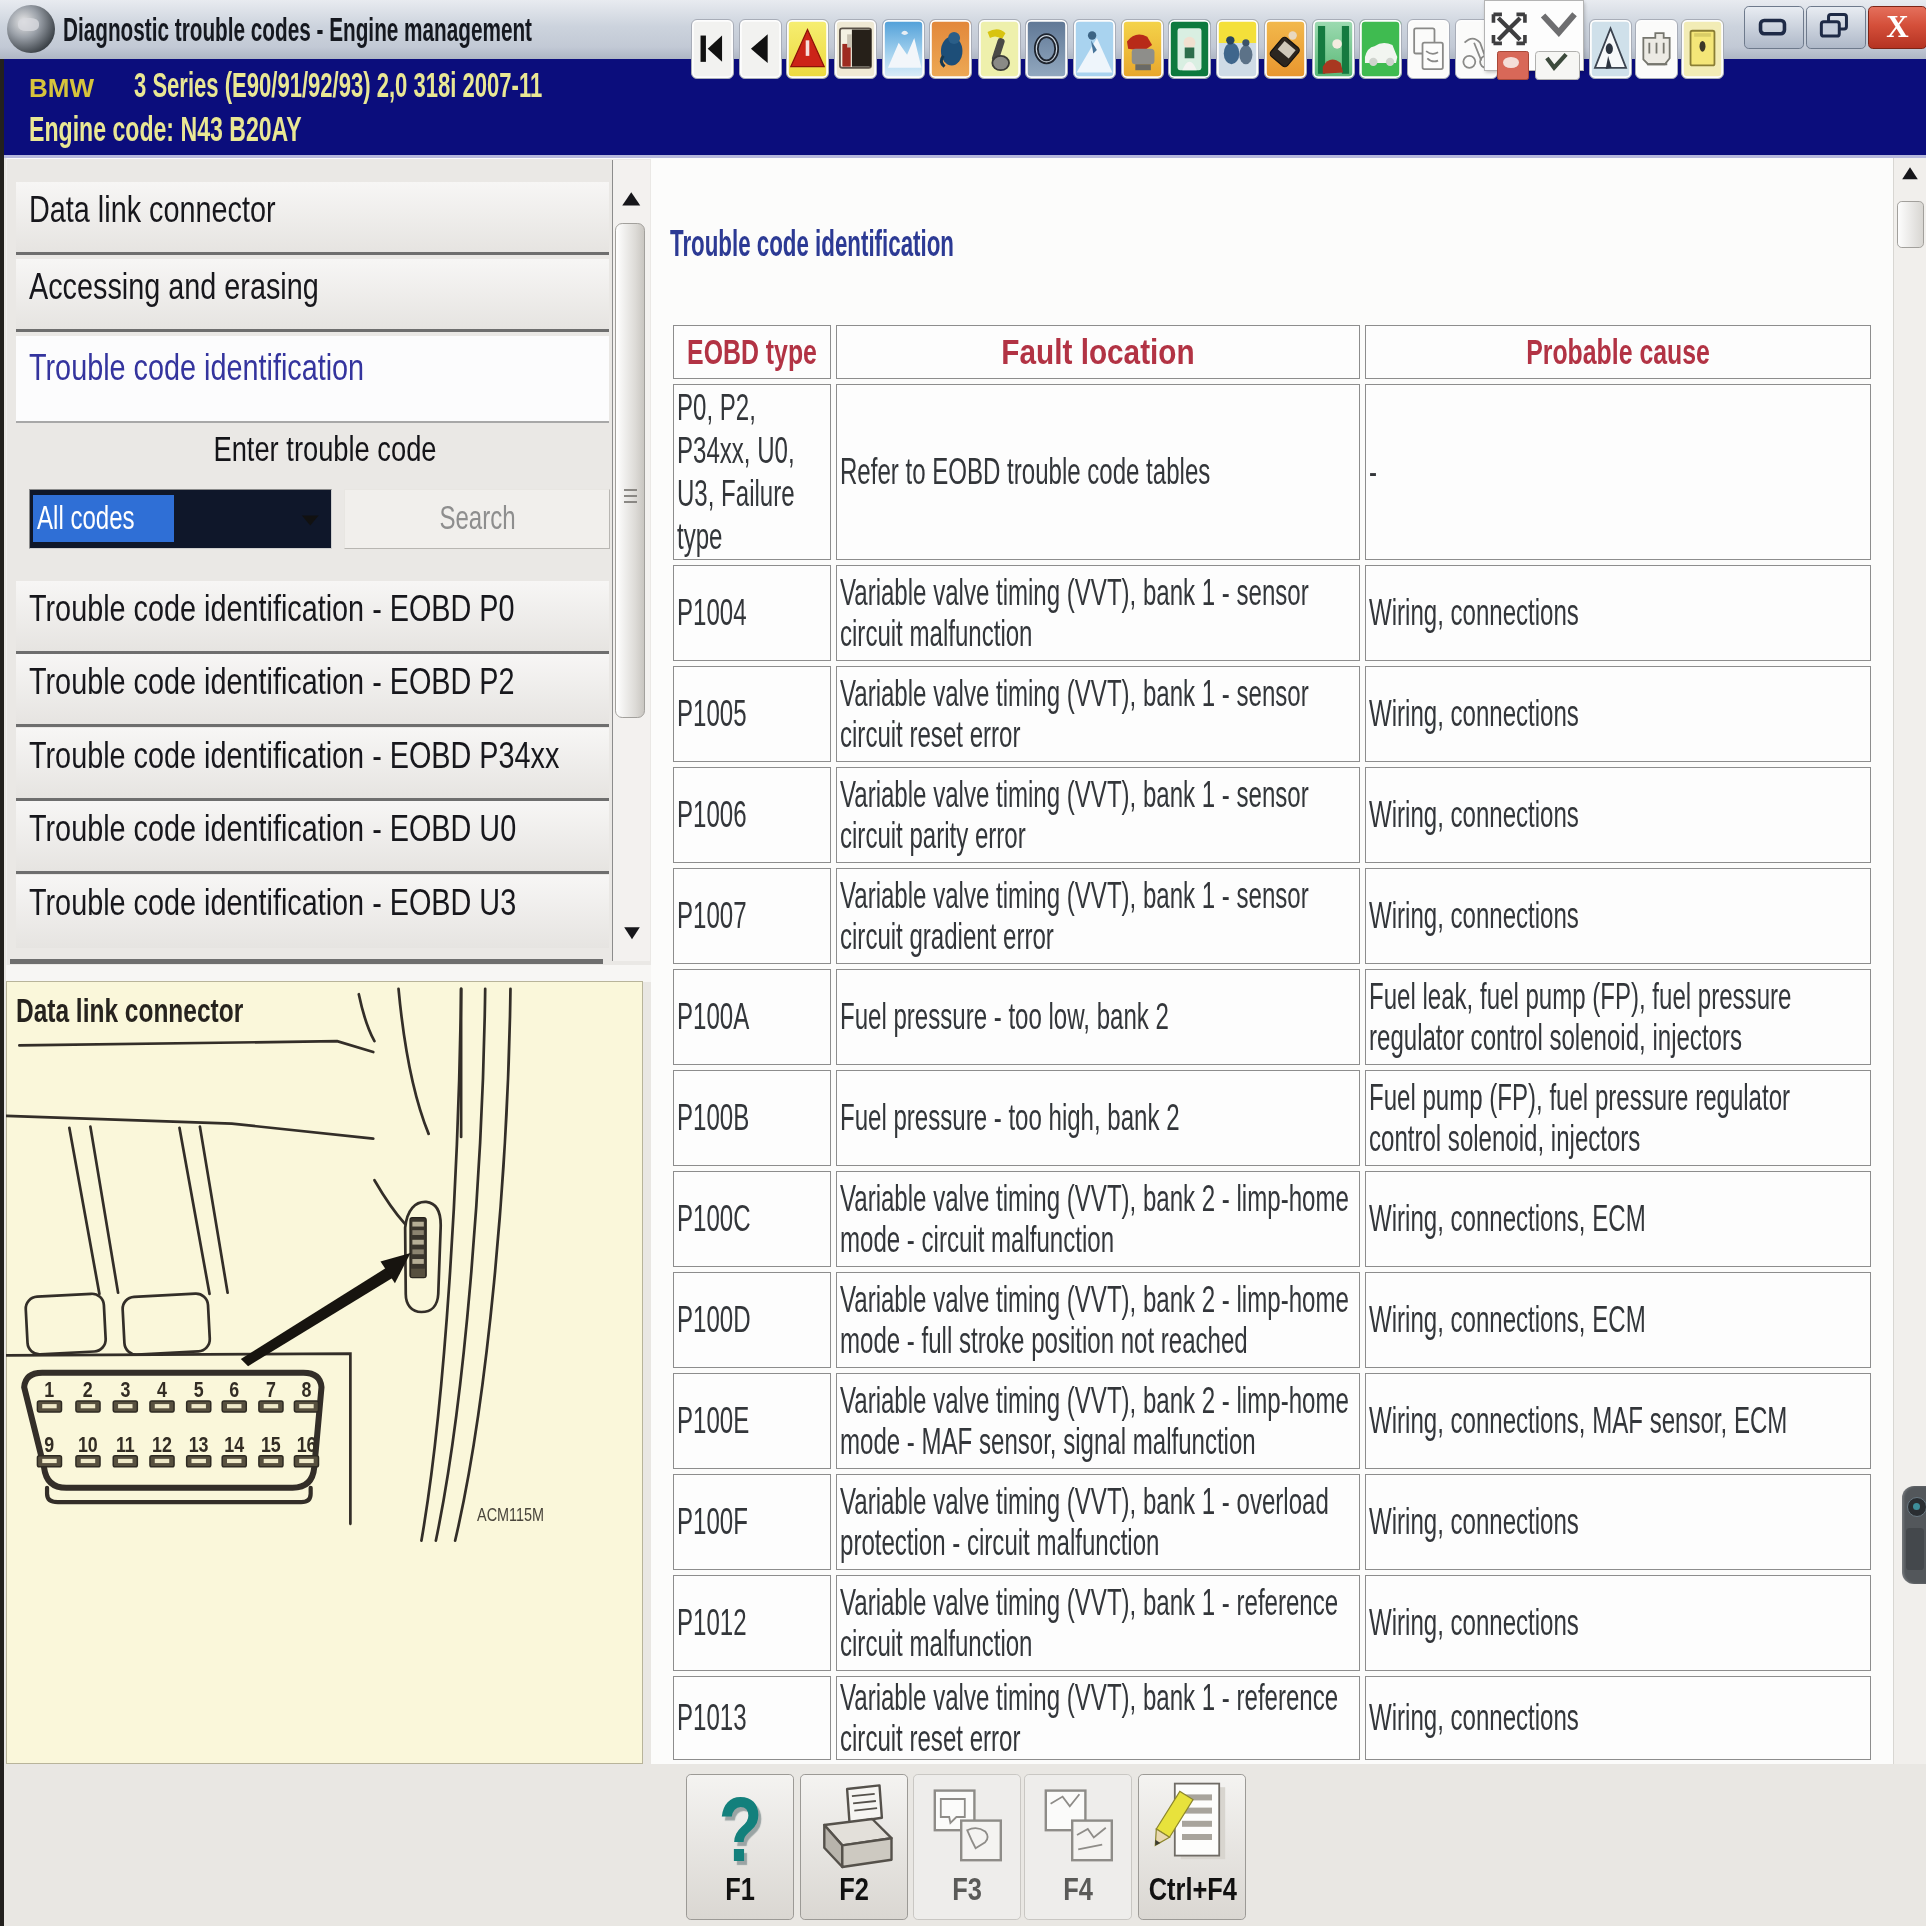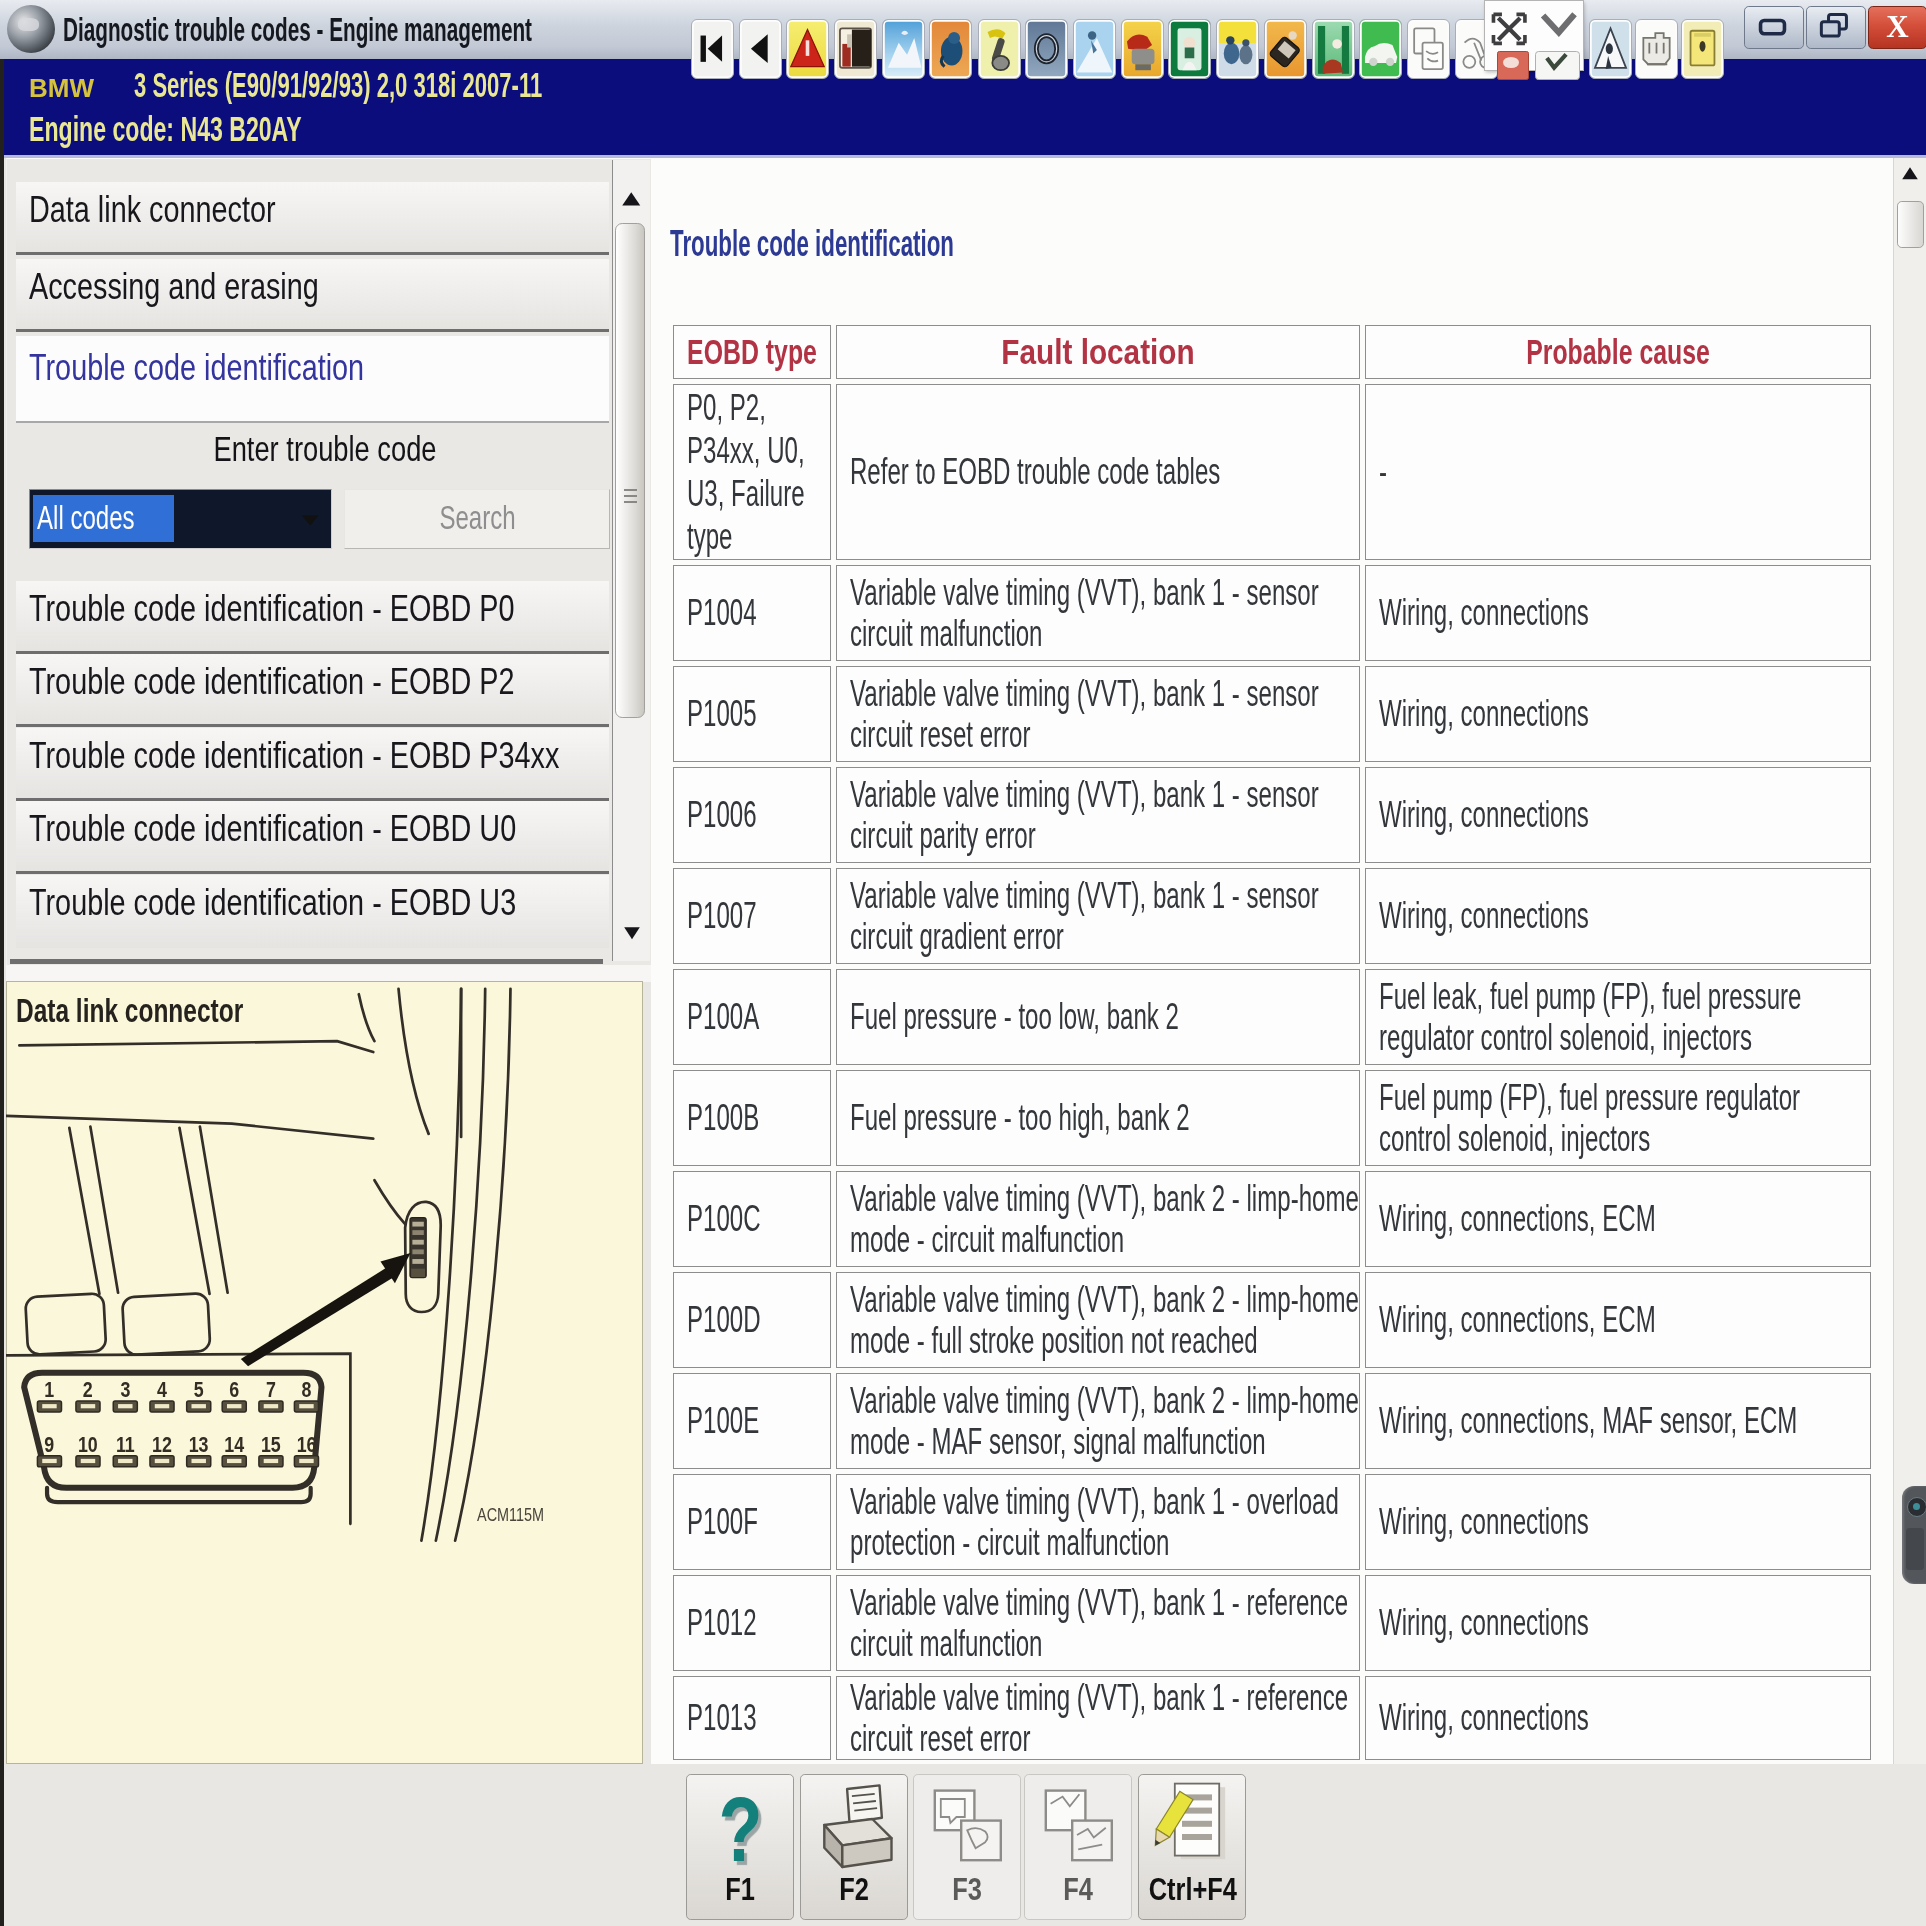--- a/index.html
+++ b/index.html
@@ -25,21 +25,21 @@
   
   #ypanel{left:6px;top:981px;width:637px;height:783px;background:#faf7da;
       border:1.2px solid #b8b49a;box-sizing:border-box;}
   
   #rpanel{left:651px;top:158px;width:1275px;height:1606px;background:#fcfcfb;}
   
   #footer{left:0;top:1764px;width:1926px;height:162px;background:#e9e7e3;}
   #leftborder{left:0;top:59px;width:3.6px;height:1867px;background:#23211e;}
   table.dt{border-collapse:separate;border-spacing:5.4px;background:#fcfcfb;table-layout:fixed;width:1208px;}
   .cl .s{display:block;}
-  table.dt td{background:#fdfdfd;border:1.8px solid #8d8d8d;vertical-align:middle;padding:0 0 0 13px;}
+  table.dt td{background:#fdfdfd;border:1.8px solid #8d8d8d;vertical-align:middle;padding:0 0 0 3px;}
   .fbtn{position:absolute;top:1774px;width:108px;height:146px;border-radius:4.8px;
       border:1.8px solid #9c9a96;background:linear-gradient(#f4f3f1,#dad7d2);box-sizing:border-box;}
   .fbtn.dis{background:#eeedeb;border-color:#c9c7c3;}
   .flab{position:absolute;left:0;bottom:4.8px;width:100%;text-align:center;line-height:35px;color:#111;}
   .flab.dim{color:#5a5a58;}
   .th{position:absolute;left:50%;top:50%;transform:translate(-50%,-50%) scaleX(0.71);white-space:nowrap;font-size:35px;font-weight:bold;color:#b23344;}
   .tc{font-size:37px;transform:scaleX(0.65);color:#33363a;}
   .cl{line-height:41px;}
 </style>
 </head>

